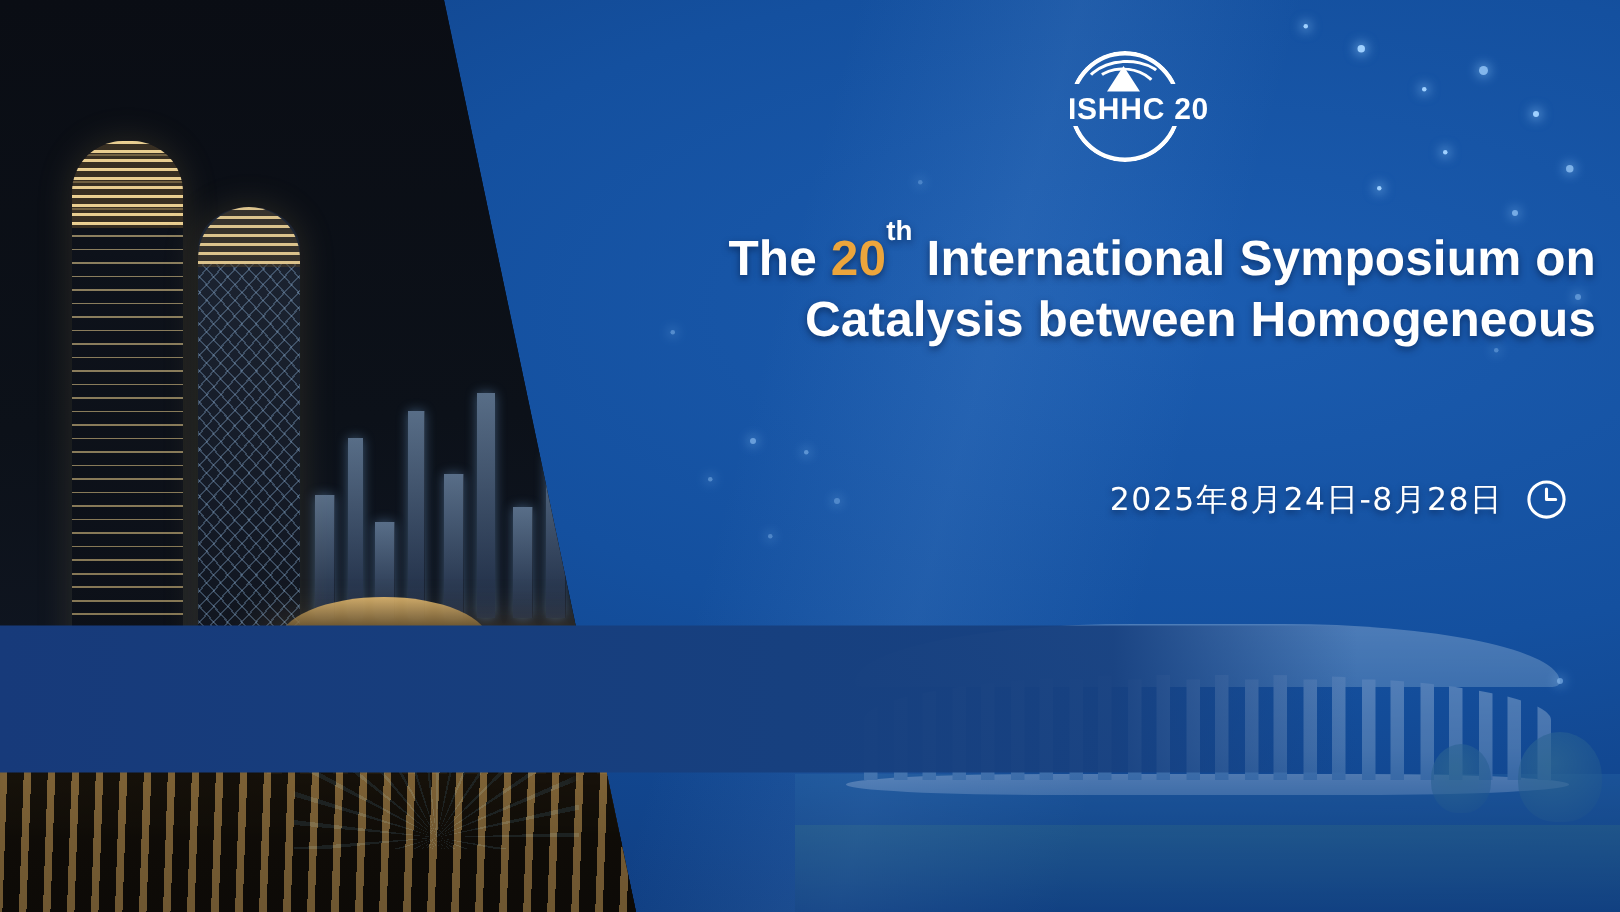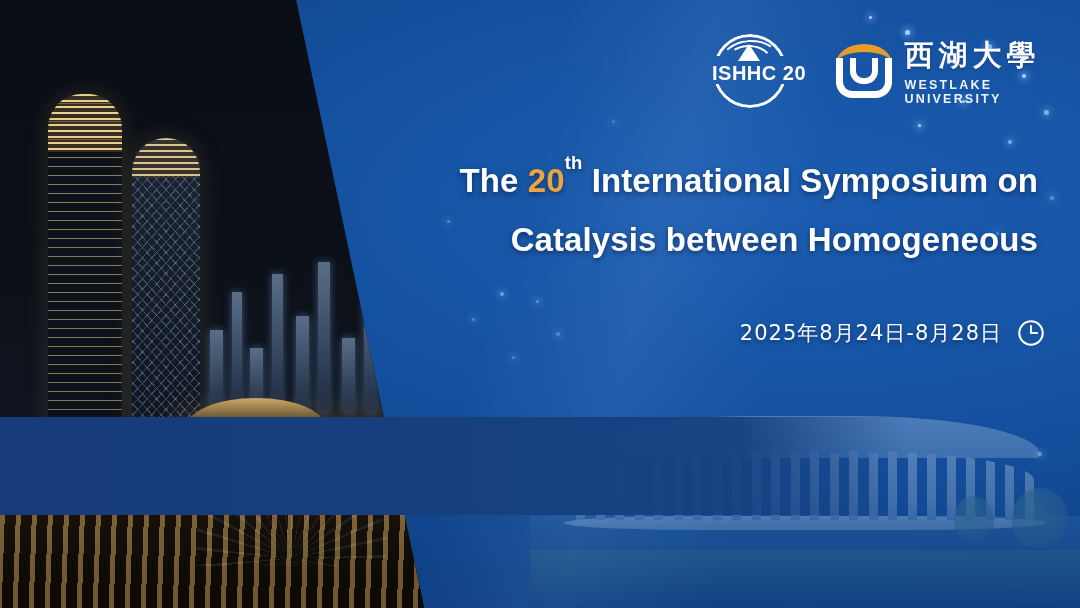--- a/index.html
+++ b/index.html
@@ -230,24 +230,24 @@
     color:#fff; font-size:29px; font-weight:bold; letter-spacing:5px;
     font-family:"DejaVu Sans", sans-serif;
     text-shadow:0 1px 2px rgba(0,0,0,.25);
   }
   .wlu-en{
     color:#eef4fb; font-size:12.5px; font-weight:bold; letter-spacing:2.2px;
   }
 
   
   .title{
-    position:absolute; left:322px; top:144px; width:716px;
+    position:absolute; left:348px; top:144px; width:716px;
     text-align:right;
     color:#ffffff;
-    font-size:33px; line-height:59px; font-weight:bold;
+    font-size:33px; line-height:41px; font-weight:bold;
     letter-spacing:.1px;
     text-shadow:0 2px 5px rgba(0,20,55,.55);
   }
   .title .ord{ color:#eca53c; }
   .title .ord sup{ color:#ffffff; font-size:.56em; top:-.58em; position:relative; }
 
   
   .meta{ position:absolute; right:34px; top:318px; text-align:right; }
   .meta-row{
     display:flex; align-items:center; justify-content:flex-end; gap:14px;
@@ -370,31 +370,20 @@
   <div class="logos">
 
     <div class="ishhc">
       <div class="globe"></div>
       <div class="arc a1"></div>
       <div class="arc a2"></div>
       <div class="peak"></div>
       <div class="label">ISHHC 20</div>
     </div>
 
-    <div class="wlu">
-      <div class="wlu-mark">
-        <div class="cap"></div>
-        <div class="u-outer"></div>
-        <div class="u-inner"></div>
-      </div>
-      <div class="wlu-text">
-        <div class="wlu-cn">西湖大學</div>
-        <div class="wlu-en">WESTLAKE UNIVERSITY</div>
-      </div>
-    </div>
 
   </div>
 
   <div class="title">
     <span>The </span><span class="ord"><span>20</span><sup>th</sup></span><span> International Symposium on</span><br>
     <span>Catalysis between Homogeneous</span><br>
   </div>
 
   <div class="meta">
 

